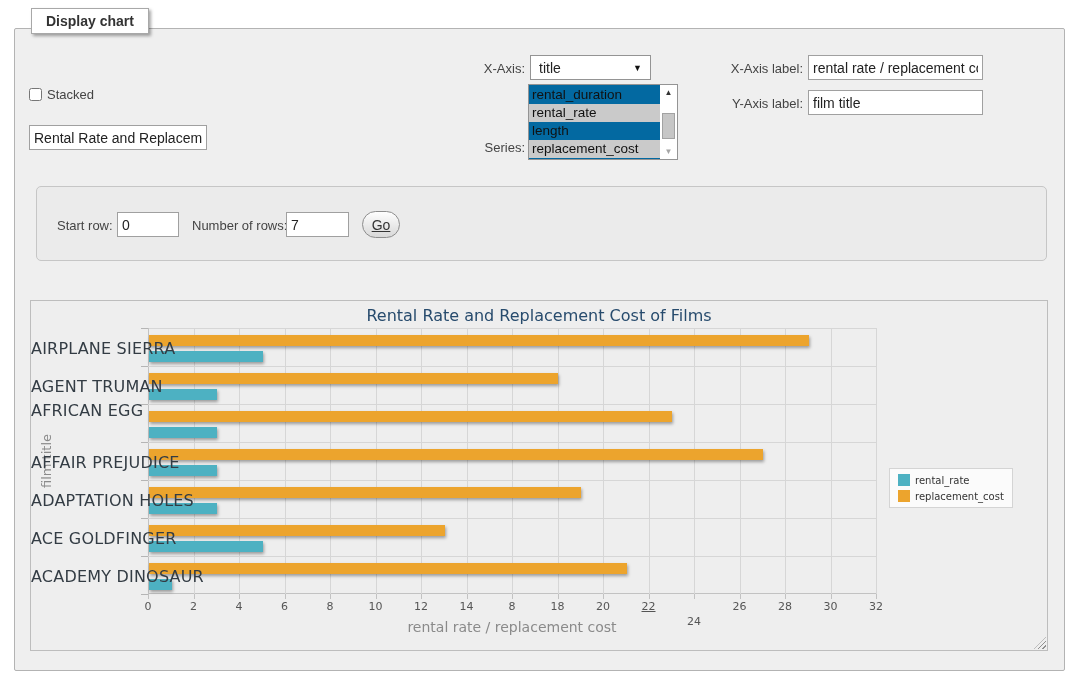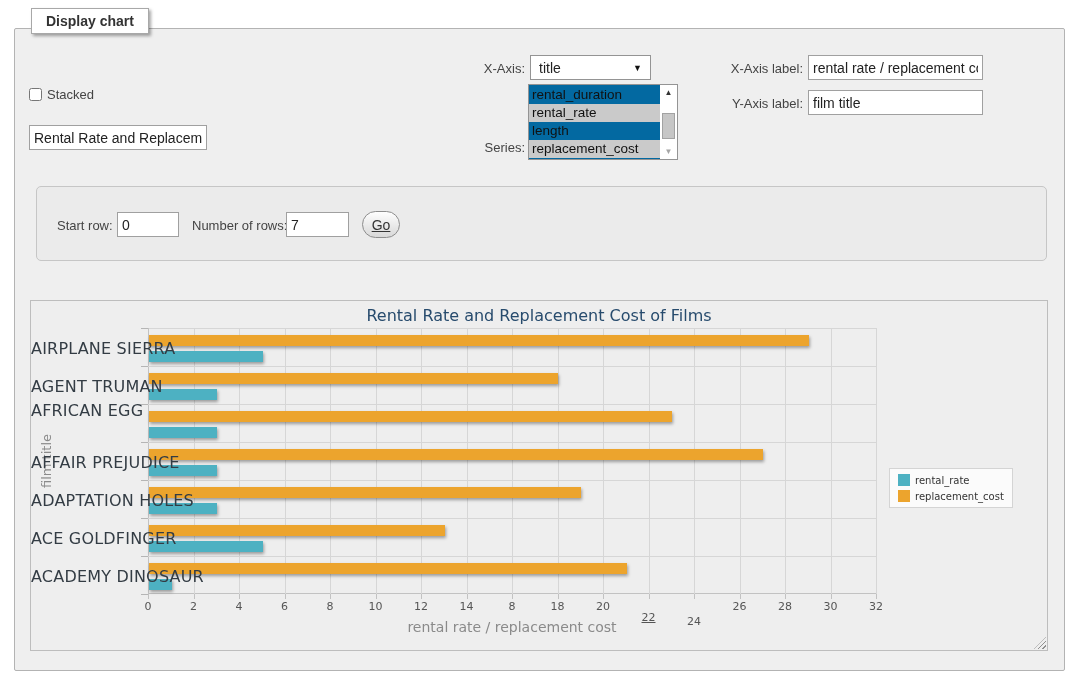--- a/index.html
+++ b/index.html
@@ -225,21 +225,21 @@
       <div class="xtick-lbl" style="left: 144.5px; top: 299px;">2</div>
       <div class="xtick-lbl" style="left: 190px; top: 299px;">4</div>
       <div class="xtick-lbl" style="left: 235.5px; top: 299px;">6</div>
       <div class="xtick-lbl" style="left: 281px; top: 299px;">8</div>
       <div class="xtick-lbl" style="left: 326.5px; top: 299px;">10</div>
       <div class="xtick-lbl" style="left: 372px; top: 299px;">12</div>
       <div class="xtick-lbl" style="left: 417.5px; top: 299px;">14</div>
       <div class="xtick-lbl" style="left: 463px; top: 299px;">8</div>
       <div class="xtick-lbl" style="left: 508.5px; top: 299px;">18</div>
       <div class="xtick-lbl" style="left: 554px; top: 299px;">20</div>
-      <div class="xtick-lbl" style="left: 599.5px; top: 310px; text-decoration: underline;">22</div>
+      <div class="xtick-lbl" style="left: 599.5px; top: 299px; text-decoration: underline;">22</div>
       <div class="xtick-lbl" style="left: 645px; top: 314px;">24</div>
       <div class="xtick-lbl" style="left: 690.5px; top: 299px;">26</div>
       <div class="xtick-lbl" style="left: 736px; top: 299px;">28</div>
       <div class="xtick-lbl" style="left: 781.5px; top: 299px;">30</div>
       <div class="xtick-lbl" style="left: 827px; top: 299px;">32</div>
       <div class="cat-lbl" style="top: 42px;">AIRPLANE SIERRA</div>
       <div class="cat-lbl" style="top: 80px;">AGENT TRUMAN</div>
       <div class="cat-lbl" style="top: 104px;">AFRICAN EGG</div>
       <div class="cat-lbl" style="top: 156px;">AFFAIR PREJUDICE</div>
       <div class="cat-lbl" style="top: 194px;">ADAPTATION HOLES</div>

